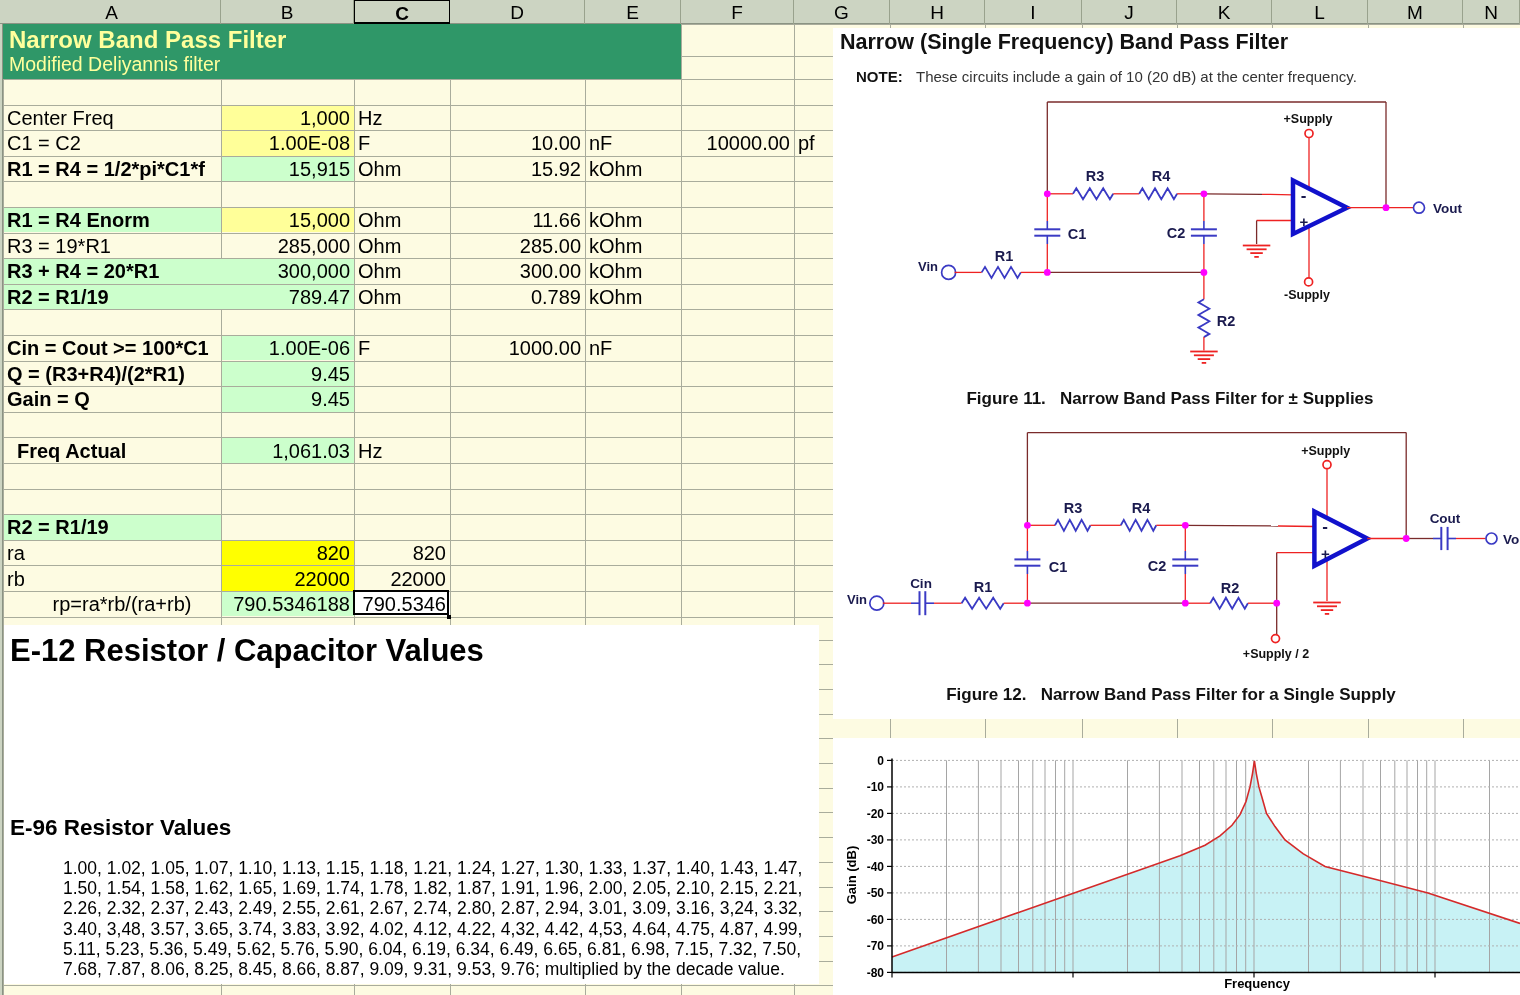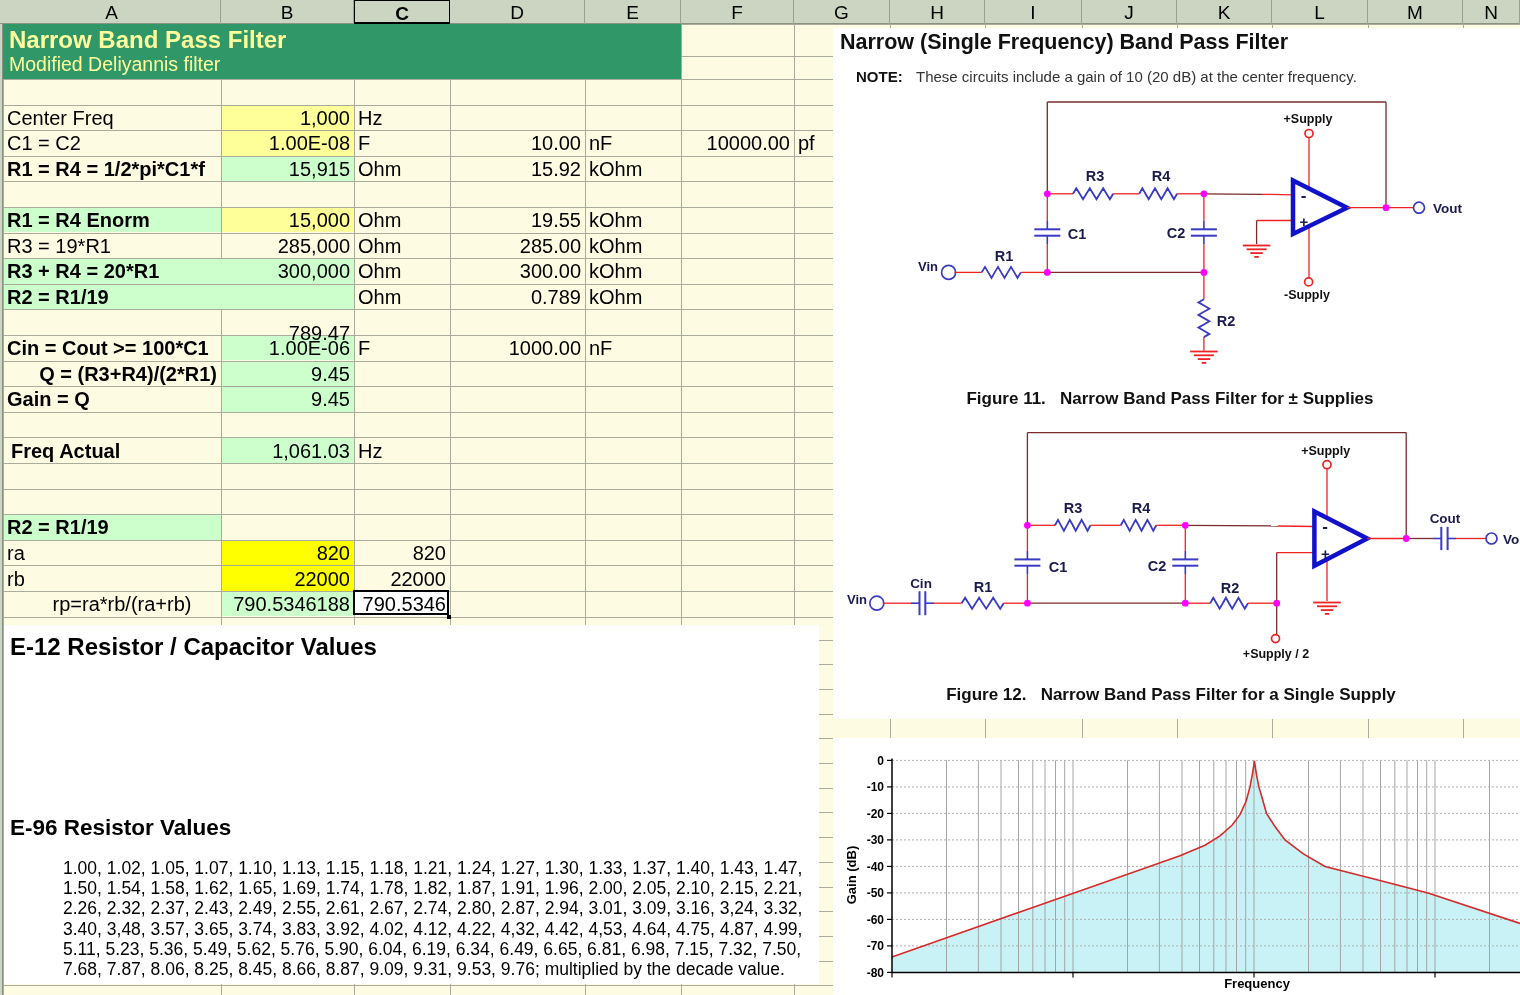--- a/index.html
+++ b/index.html
@@ -115,47 +115,47 @@
 <div class="cell rt" style="left:685px;top:131.3px;width:105px;height:25.599999999999994px;line-height:25.599999999999994px;">10000.00</div>
 <div class="cell" style="left:798px;top:131.3px;width:88px;height:25.599999999999994px;line-height:25.599999999999994px;">pf</div>
 <div class="cell b" style="left:7px;top:156.9px;width:210px;height:25.600000000000023px;line-height:25.600000000000023px;">R1 = R4 = 1/2*pi*C1*f</div>
 <div class="cell rt" style="left:225px;top:156.9px;width:125px;height:25.600000000000023px;line-height:25.600000000000023px;">15,915</div>
 <div class="cell" style="left:358px;top:156.9px;width:88px;height:25.600000000000023px;line-height:25.600000000000023px;">Ohm</div>
 <div class="cell rt" style="left:454px;top:156.9px;width:127px;height:25.600000000000023px;line-height:25.600000000000023px;">15.92</div>
 <div class="cell" style="left:589px;top:156.9px;width:88px;height:25.600000000000023px;line-height:25.600000000000023px;">kOhm</div>
 <div class="cell b" style="left:7px;top:208.1px;width:210px;height:25.599999999999994px;line-height:25.599999999999994px;">R1 = R4 Enorm</div>
 <div class="cell rt" style="left:225px;top:208.1px;width:125px;height:25.599999999999994px;line-height:25.599999999999994px;">15,000</div>
 <div class="cell" style="left:358px;top:208.1px;width:88px;height:25.599999999999994px;line-height:25.599999999999994px;">Ohm</div>
-<div class="cell rt" style="left:454px;top:208.1px;width:127px;height:25.599999999999994px;line-height:25.599999999999994px;">19.55</div>
+<div class="cell rt" style="left:454px;top:208.1px;width:127px;height:25.599999999999994px;line-height:25.599999999999994px;">11.66</div>
 <div class="cell" style="left:589px;top:208.1px;width:88px;height:25.599999999999994px;line-height:25.599999999999994px;">kOhm</div>
 <div class="cell" style="left:7px;top:233.7px;width:210px;height:25.600000000000023px;line-height:25.600000000000023px;">R3 = 19*R1</div>
 <div class="cell rt" style="left:225px;top:233.7px;width:125px;height:25.600000000000023px;line-height:25.600000000000023px;">285,000</div>
 <div class="cell" style="left:358px;top:233.7px;width:88px;height:25.600000000000023px;line-height:25.600000000000023px;">Ohm</div>
 <div class="cell rt" style="left:454px;top:233.7px;width:127px;height:25.600000000000023px;line-height:25.600000000000023px;">285.00</div>
 <div class="cell" style="left:589px;top:233.7px;width:88px;height:25.600000000000023px;line-height:25.600000000000023px;">kOhm</div>
 <div class="cell b" style="left:7px;top:259.3px;width:210px;height:25.599999999999966px;line-height:25.599999999999966px;">R3 + R4 = 20*R1</div>
 <div class="cell rt" style="left:225px;top:259.3px;width:125px;height:15px;line-height:25.599999999999966px;">300,000</div>
 <div class="cell" style="left:358px;top:259.3px;width:88px;height:25.599999999999966px;line-height:25.599999999999966px;">Ohm</div>
 <div class="cell rt" style="left:454px;top:259.3px;width:127px;height:25.599999999999966px;line-height:25.599999999999966px;">300.00</div>
 <div class="cell" style="left:589px;top:259.3px;width:88px;height:25.599999999999966px;line-height:25.599999999999966px;">kOhm</div>
 <div class="cell b" style="left:7px;top:284.9px;width:210px;height:25.600000000000023px;line-height:25.600000000000023px;">R2 = R1/19</div>
-<div class="cell rt" style="left:225px;top:284.9px;width:125px;height:25.600000000000023px;line-height:25.600000000000023px;margin-top:36px;">789.47</div>
+<div class="cell rt" style="left:225px;top:284.9px;width:125px;height:25.600000000000023px;line-height:25.600000000000023px;">789.47</div>
 <div class="cell" style="left:358px;top:284.9px;width:88px;height:25.600000000000023px;line-height:25.600000000000023px;">Ohm</div>
 <div class="cell rt" style="left:454px;top:284.9px;width:127px;height:25.600000000000023px;line-height:25.600000000000023px;">0.789</div>
 <div class="cell" style="left:589px;top:284.9px;width:88px;height:25.600000000000023px;line-height:25.600000000000023px;">kOhm</div>
 <div class="cell b" style="left:7px;top:336.1px;width:210px;height:25.600000000000023px;line-height:25.600000000000023px;">Cin = Cout &gt;= 100*C1</div>
 <div class="cell rt" style="left:225px;top:336.1px;width:125px;height:25.600000000000023px;line-height:25.600000000000023px;">1.00E-06</div>
 <div class="cell" style="left:358px;top:336.1px;width:88px;height:25.600000000000023px;line-height:25.600000000000023px;">F</div>
 <div class="cell rt" style="left:454px;top:336.1px;width:127px;height:25.600000000000023px;line-height:25.600000000000023px;">1000.00</div>
 <div class="cell" style="left:589px;top:336.1px;width:88px;height:25.600000000000023px;line-height:25.600000000000023px;">nF</div>
-<div class="cell b" style="left:7px;top:361.7px;width:210px;height:25.600000000000023px;line-height:25.600000000000023px;text-align:right;">Q = (R3+R4)/(2*R1)</div>
+<div class="cell b" style="left:7px;top:361.7px;width:210px;height:25.600000000000023px;line-height:25.600000000000023px;">Q = (R3+R4)/(2*R1)</div>
 <div class="cell rt" style="left:225px;top:361.7px;width:125px;height:25.600000000000023px;line-height:25.600000000000023px;">9.45</div>
 <div class="cell b" style="left:7px;top:387.3px;width:210px;height:25.599999999999966px;line-height:25.599999999999966px;">Gain = Q</div>
 <div class="cell rt" style="left:225px;top:387.3px;width:125px;height:25.599999999999966px;line-height:25.599999999999966px;">9.45</div>
-<div class="cell b" style="left:11px;top:438.5px;width:210px;height:25.599999999999966px;line-height:25.599999999999966px;">Freq Actual</div>
+<div class="cell b" style="left:17px;top:438.5px;width:210px;height:25.599999999999966px;line-height:25.599999999999966px;">Freq Actual</div>
 <div class="cell rt" style="left:225px;top:438.5px;width:125px;height:25.599999999999966px;line-height:25.599999999999966px;">1,061.03</div>
 <div class="cell" style="left:358px;top:438.5px;width:88px;height:25.599999999999966px;line-height:25.599999999999966px;">Hz</div>
 <div class="cell b" style="left:7px;top:515.3px;width:210px;height:25.600000000000023px;line-height:25.600000000000023px;">R2 = R1/19</div>
 <div class="cell" style="left:7px;top:540.9px;width:210px;height:25.59999999999991px;line-height:25.59999999999991px;">ra</div>
 <div class="cell rt" style="left:225px;top:540.9px;width:125px;height:25.59999999999991px;line-height:25.59999999999991px;">820</div>
 <div class="cell rt" style="left:358px;top:540.9px;width:88px;height:25.59999999999991px;line-height:25.59999999999991px;">820</div>
 <div class="cell" style="left:7px;top:566.5px;width:210px;height:25.600000000000023px;line-height:25.600000000000023px;">rb</div>
 <div class="cell rt" style="left:225px;top:566.5px;width:125px;height:25.600000000000023px;line-height:25.600000000000023px;">22000</div>
 <div class="cell rt" style="left:358px;top:566.5px;width:88px;height:25.600000000000023px;line-height:25.600000000000023px;">22000</div>
 <div class="cell" style="left:17px;top:592.1px;width:210px;height:25.600000000000023px;line-height:25.600000000000023px;text-align:center;">rp=ra*rb/(ra+rb)</div>
@@ -304,21 +304,21 @@
     <circle cx="1491.5" cy="538.5" r="5.5" fill="#fff" stroke="#3A3AC4" stroke-width="1.7"></circle>
     <text x="1503" y="543.5" font-size="13.5" font-weight="bold" fill="#1A1A4E" text-anchor="start" font-family="Liberation Sans,sans-serif">Vout</text>
     <circle cx="1027.4" cy="525.3" r="3.4" fill="#FF00FF"></circle>
     <circle cx="1185.3" cy="525.3" r="3.4" fill="#FF00FF"></circle>
     <circle cx="1027.4" cy="603.2" r="3.4" fill="#FF00FF"></circle>
     <circle cx="1185.3" cy="603.2" r="3.4" fill="#FF00FF"></circle>
     <circle cx="1276.7" cy="603.2" r="3.4" fill="#FF00FF"></circle>
     <text x="1171" y="700" font-size="17" font-weight="bold" fill="#111" text-anchor="middle" font-family="Liberation Sans,sans-serif">Figure 12.&nbsp;&nbsp; Narrow Band Pass Filter for a Single Supply</text>
   </svg>
 <div style="position:absolute;left:4px;top:625px;width:815px;height:359px;background:#fff;color:#000;">
-    <div style="position:absolute;left:6px;top:8px;font-size:24px;font-weight:bold;white-space:nowrap;">E-12 Resistor / Capacitor Values</div>
+    <div style="position:absolute;left:6px;top:8px;font-size:31px;font-weight:bold;white-space:nowrap;">E-12 Resistor / Capacitor Values</div>
     <div style="position:absolute;left:6px;top:190px;font-size:22.5px;font-weight:bold;white-space:nowrap;">E-96 Resistor Values</div>
     <div style="position:absolute;left:59px;top:233px;font-size:17.5px;line-height:20.2px;white-space:nowrap;">1.00, 1.02, 1.05, 1.07, 1.10, 1.13, 1.15, 1.18, 1.21, 1.24, 1.27, 1.30, 1.33, 1.37, 1.40, 1.43, 1.47,<br>1.50, 1.54, 1.58, 1.62, 1.65, 1.69, 1.74, 1.78, 1.82, 1.87, 1.91, 1.96, 2.00, 2.05, 2.10, 2.15, 2.21,<br>2.26, 2.32, 2.37, 2.43, 2.49, 2.55, 2.61, 2.67, 2.74, 2.80, 2.87, 2.94, 3.01, 3.09, 3.16, 3,24, 3.32,<br>3.40, 3,48, 3.57, 3.65, 3.74, 3.83, 3.92, 4.02, 4.12, 4.22, 4,32, 4.42, 4,53, 4.64, 4.75, 4.87, 4.99,<br>5.11, 5.23, 5.36, 5.49, 5.62, 5.76, 5.90, 6.04, 6.19, 6.34, 6.49, 6.65, 6.81, 6.98, 7.15, 7.32, 7.50,<br>7.68, 7.87, 8.06, 8.25, 8.45, 8.66, 8.87, 9.09, 9.31, 9.53, 9.76; multiplied by the decade value.</div>
   </div>
 <div style="position:absolute;left:833px;top:738px;width:687px;height:257px;background:#fff;"></div>
 <svg width="687" height="257" viewBox="833 738 687 257" style="position:absolute;left:833px;top:738px">
     <polygon points="892,972.4 892.0,957.0 1020.0,912.0 1146.0,867.7 1180.0,855.8 1205.0,845.2 1220.0,835.9 1232.0,825.3 1240.0,814.7 1246.0,801.5 1250.0,786.9 1252.5,773.6 1254.4,760.9 1256.3,773.6 1258.9,786.9 1262.0,797.5 1266.5,813.4 1275.0,826.6 1285.0,839.9 1303.0,853.7 1325.0,866.4 1376.0,879.6 1428.0,892.9 1520.0,923.4 1520,972.4" fill="#C8F2F5" stroke="none"></polygon>
     <line x1="946.5" y1="760.4" x2="946.5" y2="972.4" stroke="#A5A5A5" stroke-width="1"></line>
     <line x1="978.4" y1="760.4" x2="978.4" y2="972.4" stroke="#A5A5A5" stroke-width="1"></line>
     <line x1="1001.0" y1="760.4" x2="1001.0" y2="972.4" stroke="#A5A5A5" stroke-width="1"></line>
     <line x1="1018.5" y1="760.4" x2="1018.5" y2="972.4" stroke="#A5A5A5" stroke-width="1"></line>

